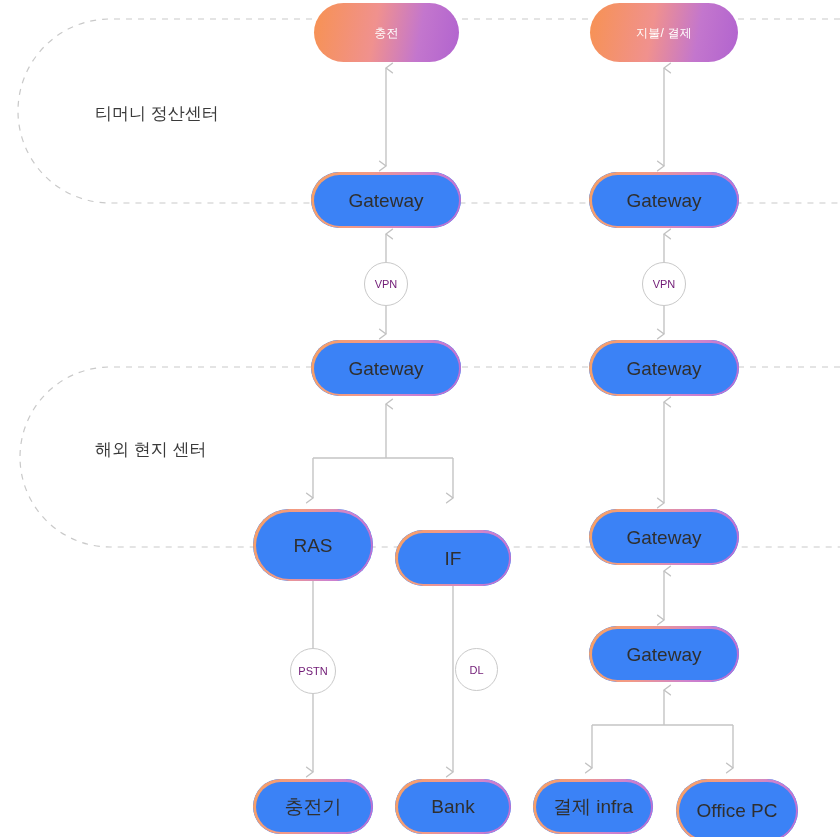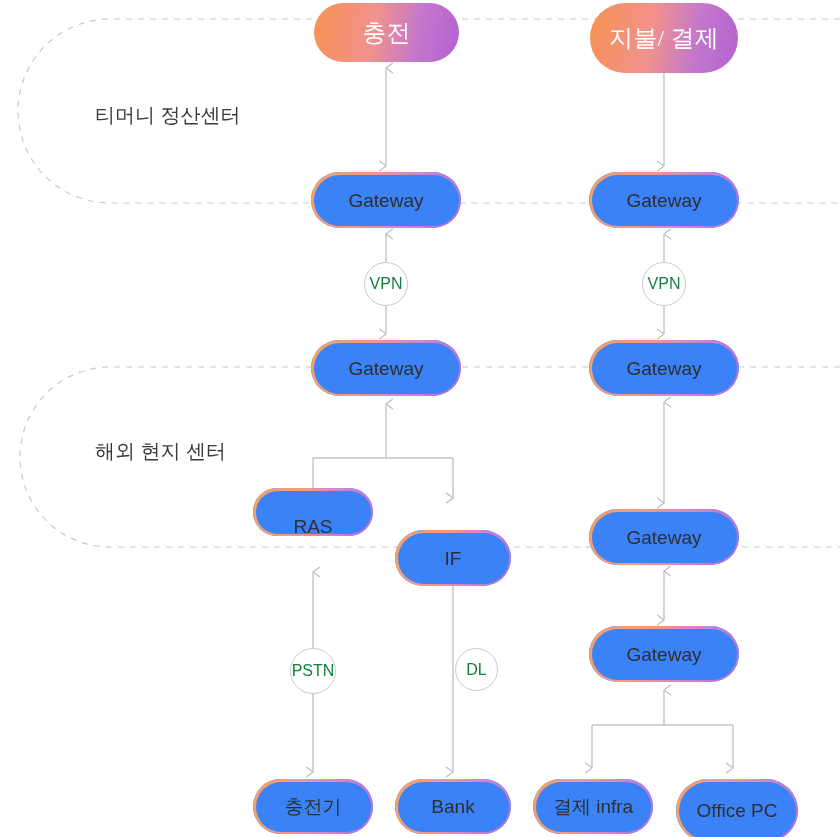--- a/index.html
+++ b/index.html
@@ -34,21 +34,21 @@
     justify-content: center;
     text-align: center;
     z-index: 5;
   }
 
   
   .node.filled {
     border-radius: 999px;
     background: linear-gradient(100deg, #f79252 0%, #f0918e 42%, #c376cd 72%, #b163cf 100%);
     color: #ffffff;
-    font-size: 24px;
+    font-size: 12px;
     letter-spacing: .2px;
   }
 
   
   .node.outlined {
     border-radius: 999px;
     background: #3b82f6;
     color: #2f2f2f;
     font-size: 19px;
   }
@@ -71,34 +71,34 @@
     line-height: 1;
   }
 
   
   .link-badge {
     position: absolute;
     box-sizing: border-box;
     border-radius: 50%;
     background: #ffffff;
     border: 1px solid #c9c9c9;
-    color: #15803d;
+    color: #701a75;
     display: flex;
     align-items: center;
     justify-content: center;
-    font-size: 16px;
+    font-size: 11px;
     z-index: 6;
     text-align: right;
   }
 
   
   .region-label {
     position: absolute;
     color: #3a3a3a;
-    font-size: 20px;
+    font-size: 17px;
     white-space: nowrap;
     z-index: 4;
   }
 </style>
 </head>
 <body>
 
 <div id="canvas">
 
   <svg id="svg-layer" viewBox="0 0 840 837">
@@ -151,41 +151,41 @@
     </g>
   </svg>
 
   <div class="region-label" style="left:95px; top:102px;">티머니 정산센터</div>
   <div class="region-label" style="left:95px; top:438px;">해외 현지 센터</div>
 
   <div class="node filled" style="left:314px; top:3px; width:145px; height:59px;">
     <span class="node-label">충전</span>
   </div>
 
-  <div class="node filled" style="left:590px; top:3px; width:148px; height:70px;font-family:Liberation Serif, serif;">
+  <div class="node filled" style="left:590px; top:3px; width:148px; height:59px;">
     <span class="node-label">지불/ 결제</span>
   </div>
 
   <div class="node outlined" style="left:311px; top:172px; width:150px; height:56px;">
     <span class="node-label">Gateway</span>
   </div>
 
   <div class="node outlined" style="left:589px; top:172px; width:150px; height:56px;">
     <span class="node-label">Gateway</span>
   </div>
 
   <div class="node outlined" style="left:311px; top:340px; width:150px; height:56px;">
     <span class="node-label">Gateway</span>
   </div>
 
   <div class="node outlined" style="left:589px; top:340px; width:150px; height:56px;">
     <span class="node-label">Gateway</span>
   </div>
 
-  <div class="node outlined" style="left:253px; top:488px; width:120px; height:48px;align-items:flex-end;">
+  <div class="node outlined" style="left:253px; top:509px; width:120px; height:72px;">
     <span class="node-label">RAS</span>
   </div>
 
   <div class="node outlined" style="left:395px; top:530px; width:116px; height:56px;">
     <span class="node-label">IF</span>
   </div>
 
   <div class="node outlined" style="left:589px; top:509px; width:150px; height:56px;">
     <span class="node-label">Gateway</span>
   </div>

